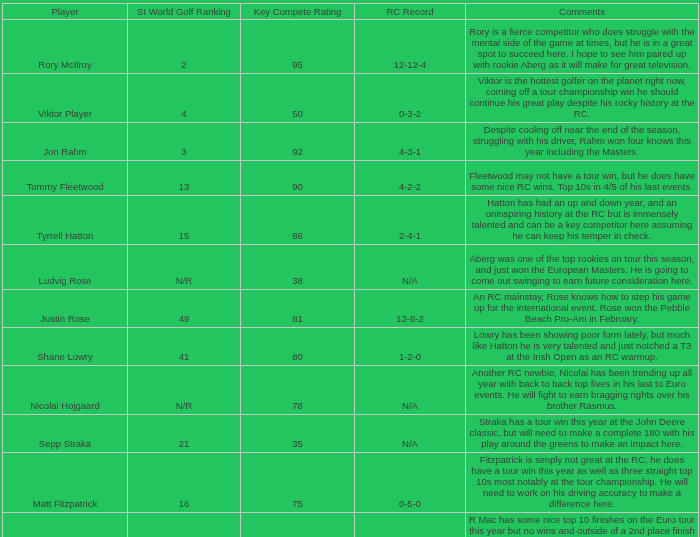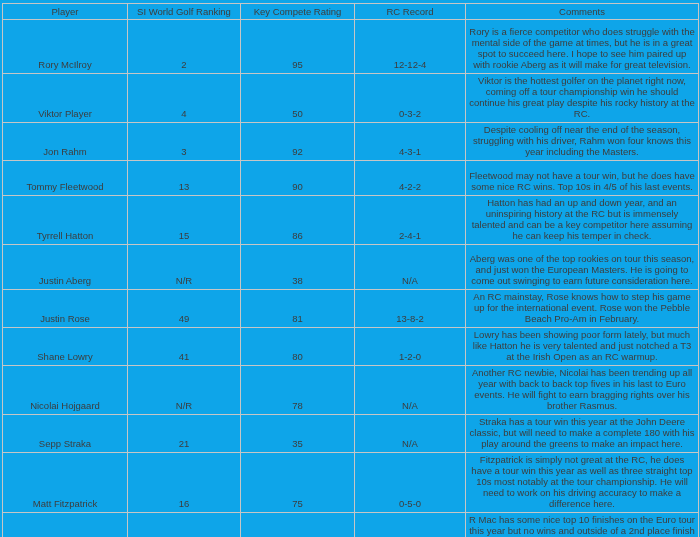--- a/index.html
+++ b/index.html
@@ -6,21 +6,21 @@
     margin: 0;
     padding: 0;
     background: #ffffff;
     font-family: "Liberation Sans", sans-serif;
   }
   .page {
     width: 700px;
     height: 537px;
     box-sizing: border-box;
     padding: 3px 2px;
-    background: #0ea5e9;
+    background: #22c55e;
     overflow: hidden;
   }
   table.golf-table {
     border-collapse: collapse;
     table-layout: fixed;
     width: 696px;
   }
   table.golf-table th,
   table.golf-table td {
     border: 1px solid #c6c6c6;
@@ -101,21 +101,21 @@
         <td>Fleetwood may not have a tour win, but he does have some nice RC wins. Top 10s in 4/5 of his last events.</td>
       </tr>
       <tr class="h45">
         <td>Tyrrell Hatton</td>
         <td>15</td>
         <td>86</td>
         <td>2-4-1</td>
         <td>Hatton has had an up and down year, and an uninspiring history at the RC but is immensely talented and can be a key competitor here assuming he can keep his temper in check.</td>
       </tr>
       <tr class="h46">
-        <td>Justin Aberg</td>
+        <td>Ludvig Rose</td>
         <td>N/R</td>
         <td>38</td>
         <td>N/A</td>
         <td>Aberg was one of the top rookies on tour this season, and just won the European Masters. He is going to come out swinging to earn future consideration here.</td>
       </tr>
       <tr class="h35">
         <td>Justin Rose</td>
         <td>49</td>
         <td>81</td>
         <td>13-8-2</td>

